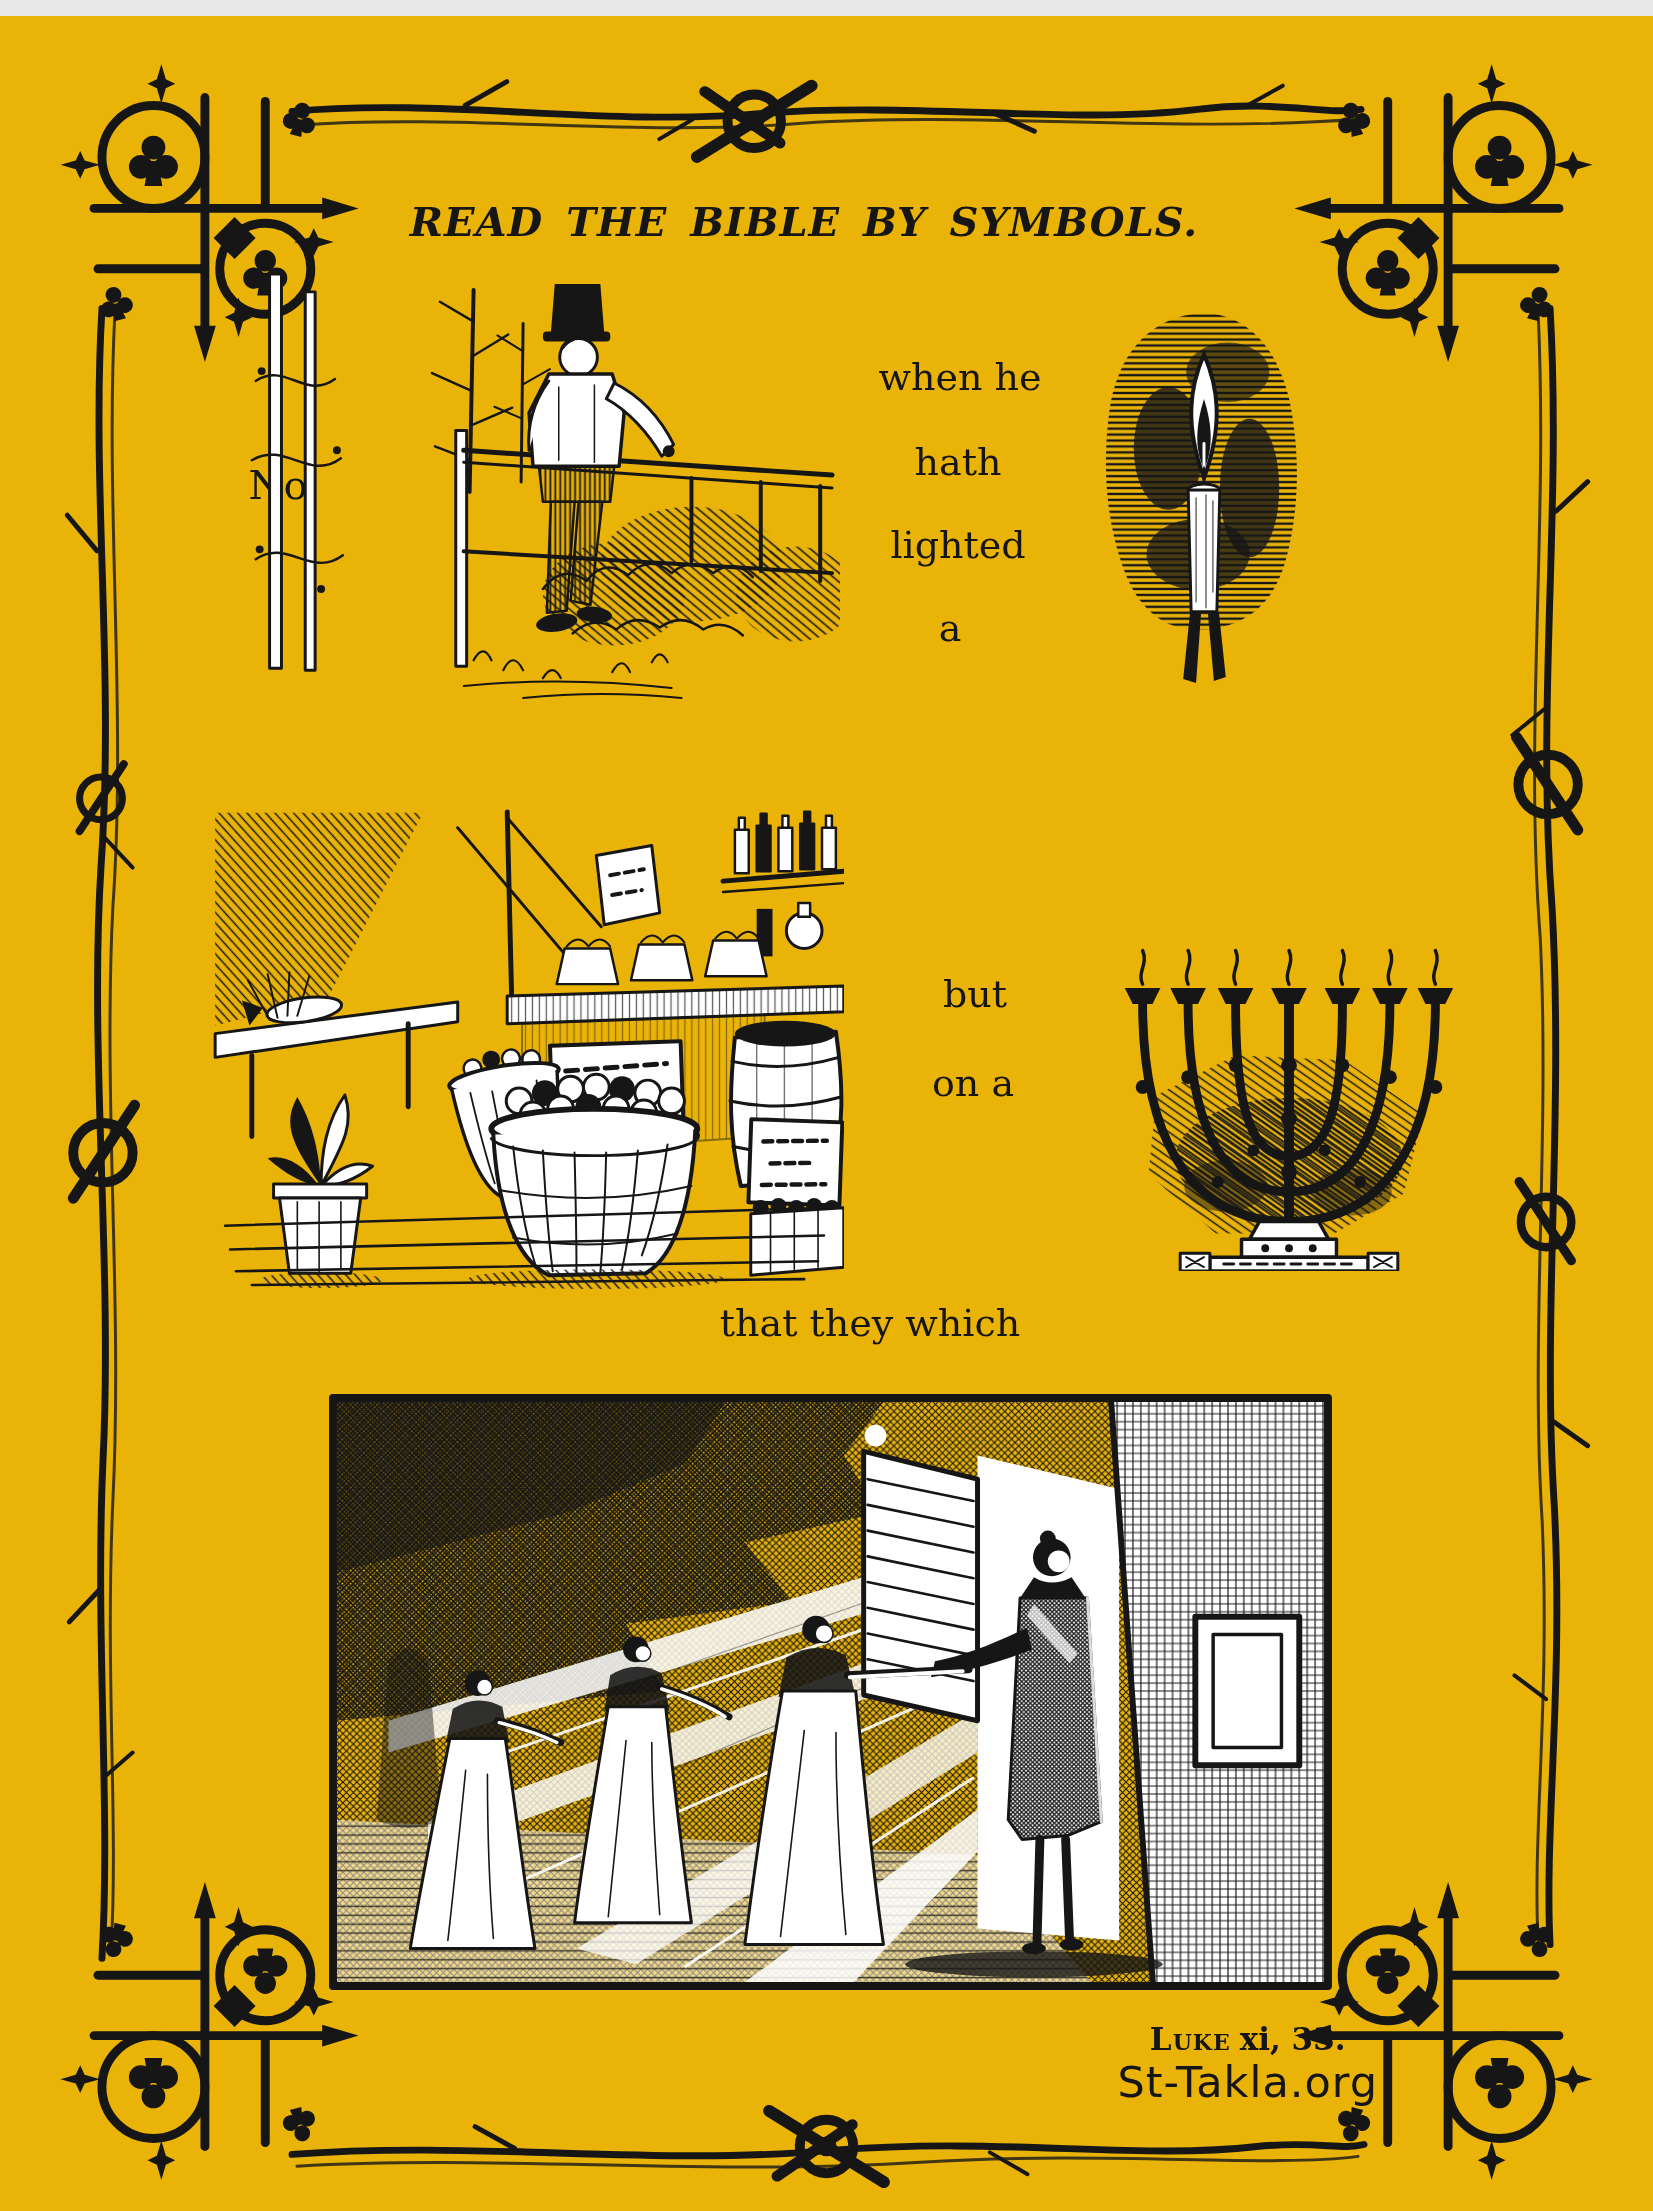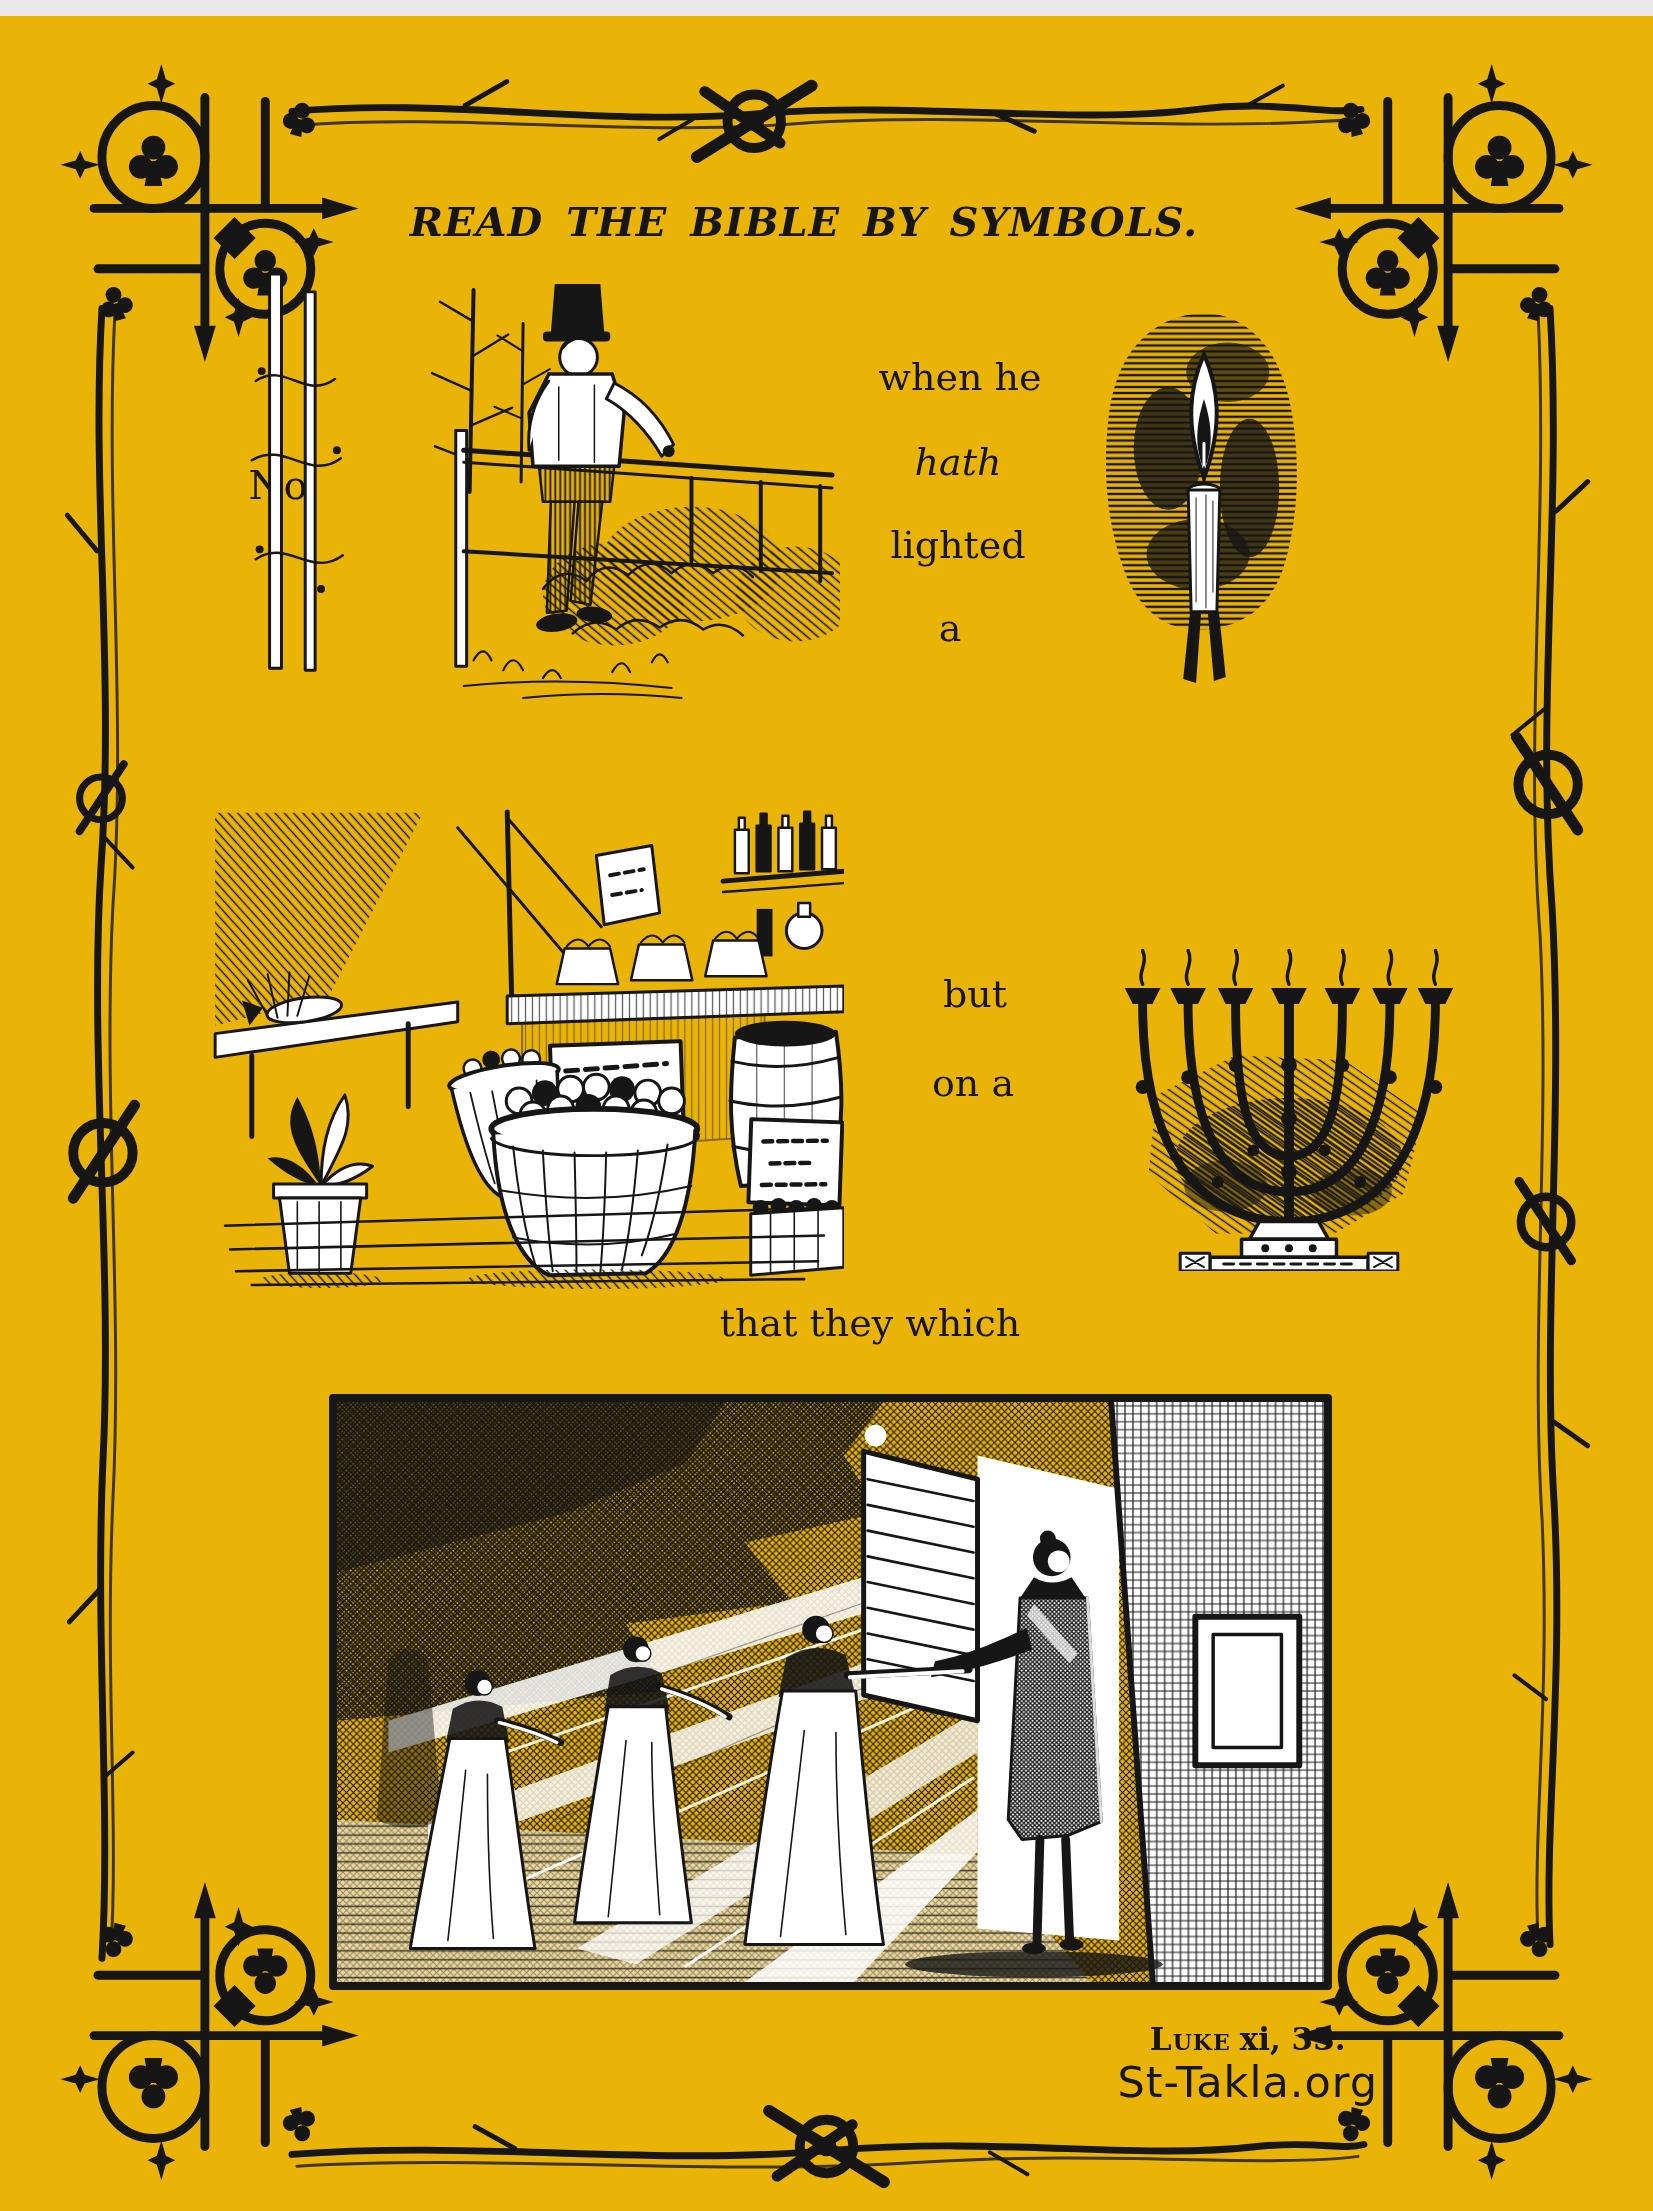--- a/index.html
+++ b/index.html
@@ -15,21 +15,21 @@
   .abs{position:absolute;}
   .ctr{transform:translateX(-50%);white-space:nowrap;}
   .title{
     top:182px;left:804px;
     font-size:40px;font-style:italic;font-weight:600;
     letter-spacing:1px;word-spacing:8px;
   }
   .word{font-size:38px;}
   .w-no{top:446px;left:278px;font-size:40px;}
   .w-whenhe{top:339px;left:960px;}
-  .w-hath{top:424px;left:958px;font-style:italic;}
+  .w-hath{top:424px;left:958px;}
   .w-lighted{top:507px;left:958px;}
   .w-a1{top:590px;left:950px;}
   .w-line1{top:717px;left:837px;font-size:37px;}
   .w-but{top:956px;left:975px;}
   .w-ona{top:1045px;left:973px;}
   .w-line2{top:1285px;left:870px;}
   .colophon{
     top:2004px;right:275px;
     display:flex;flex-direction:column;align-items:center;
   }

